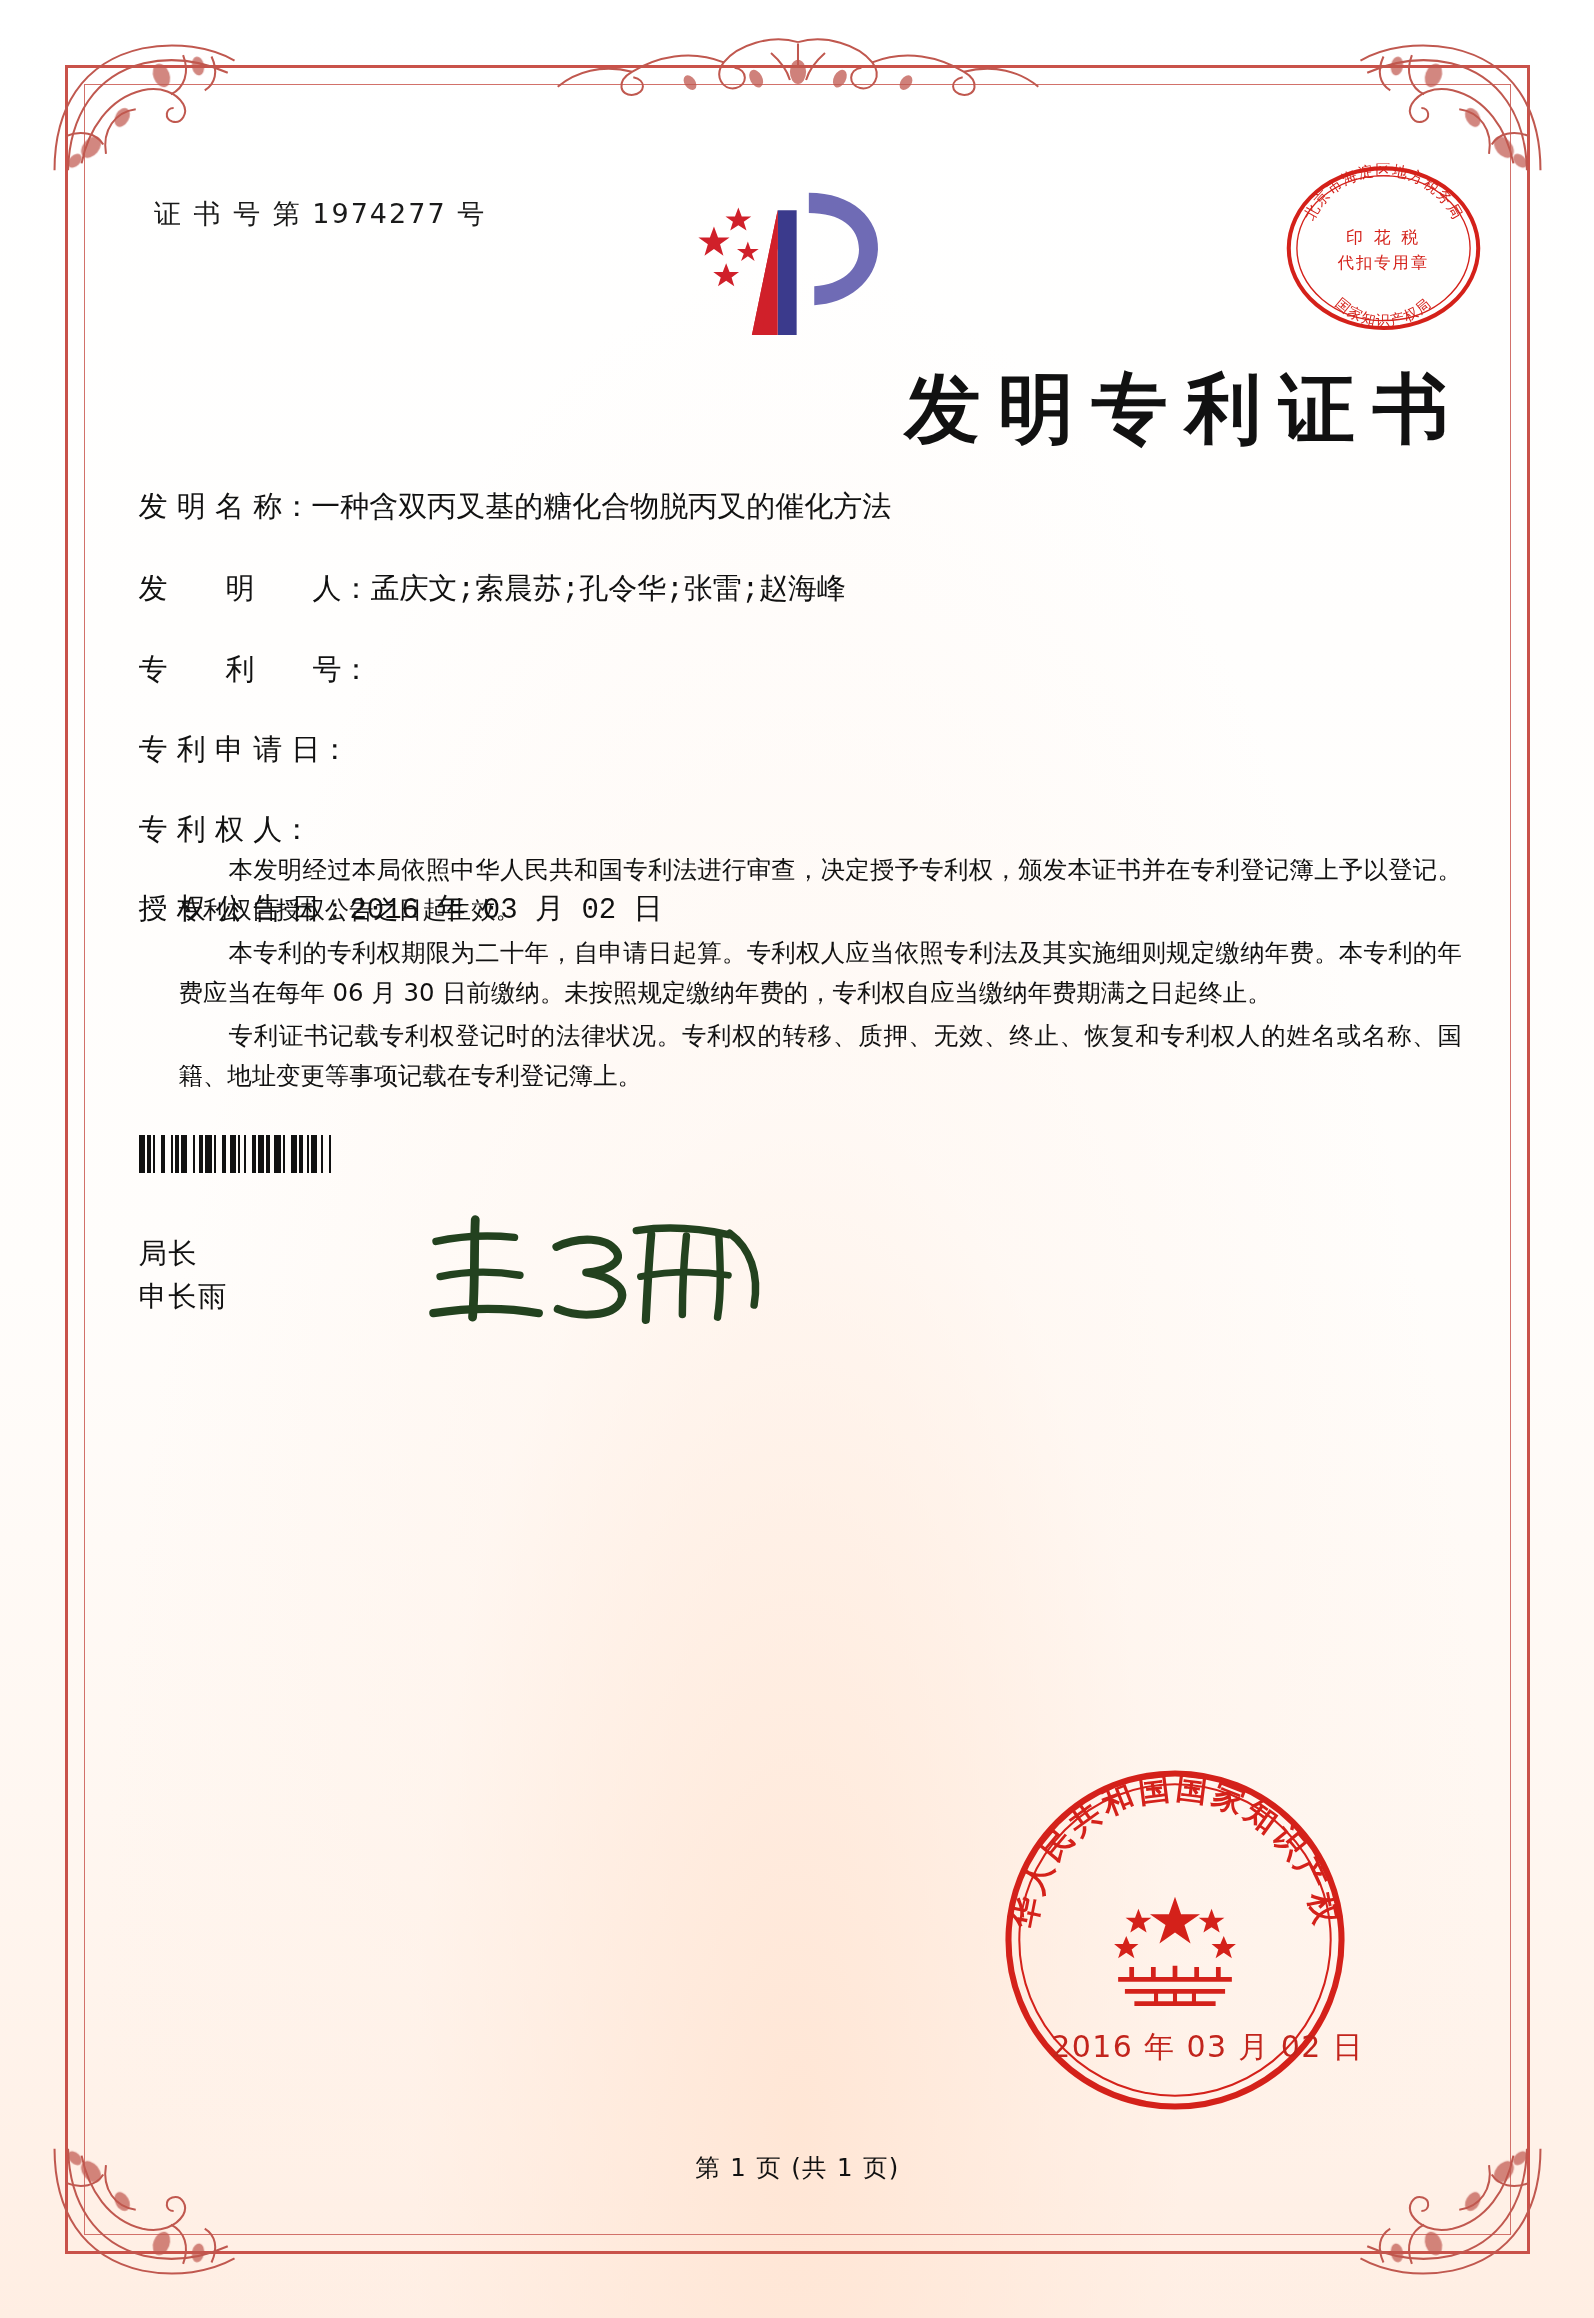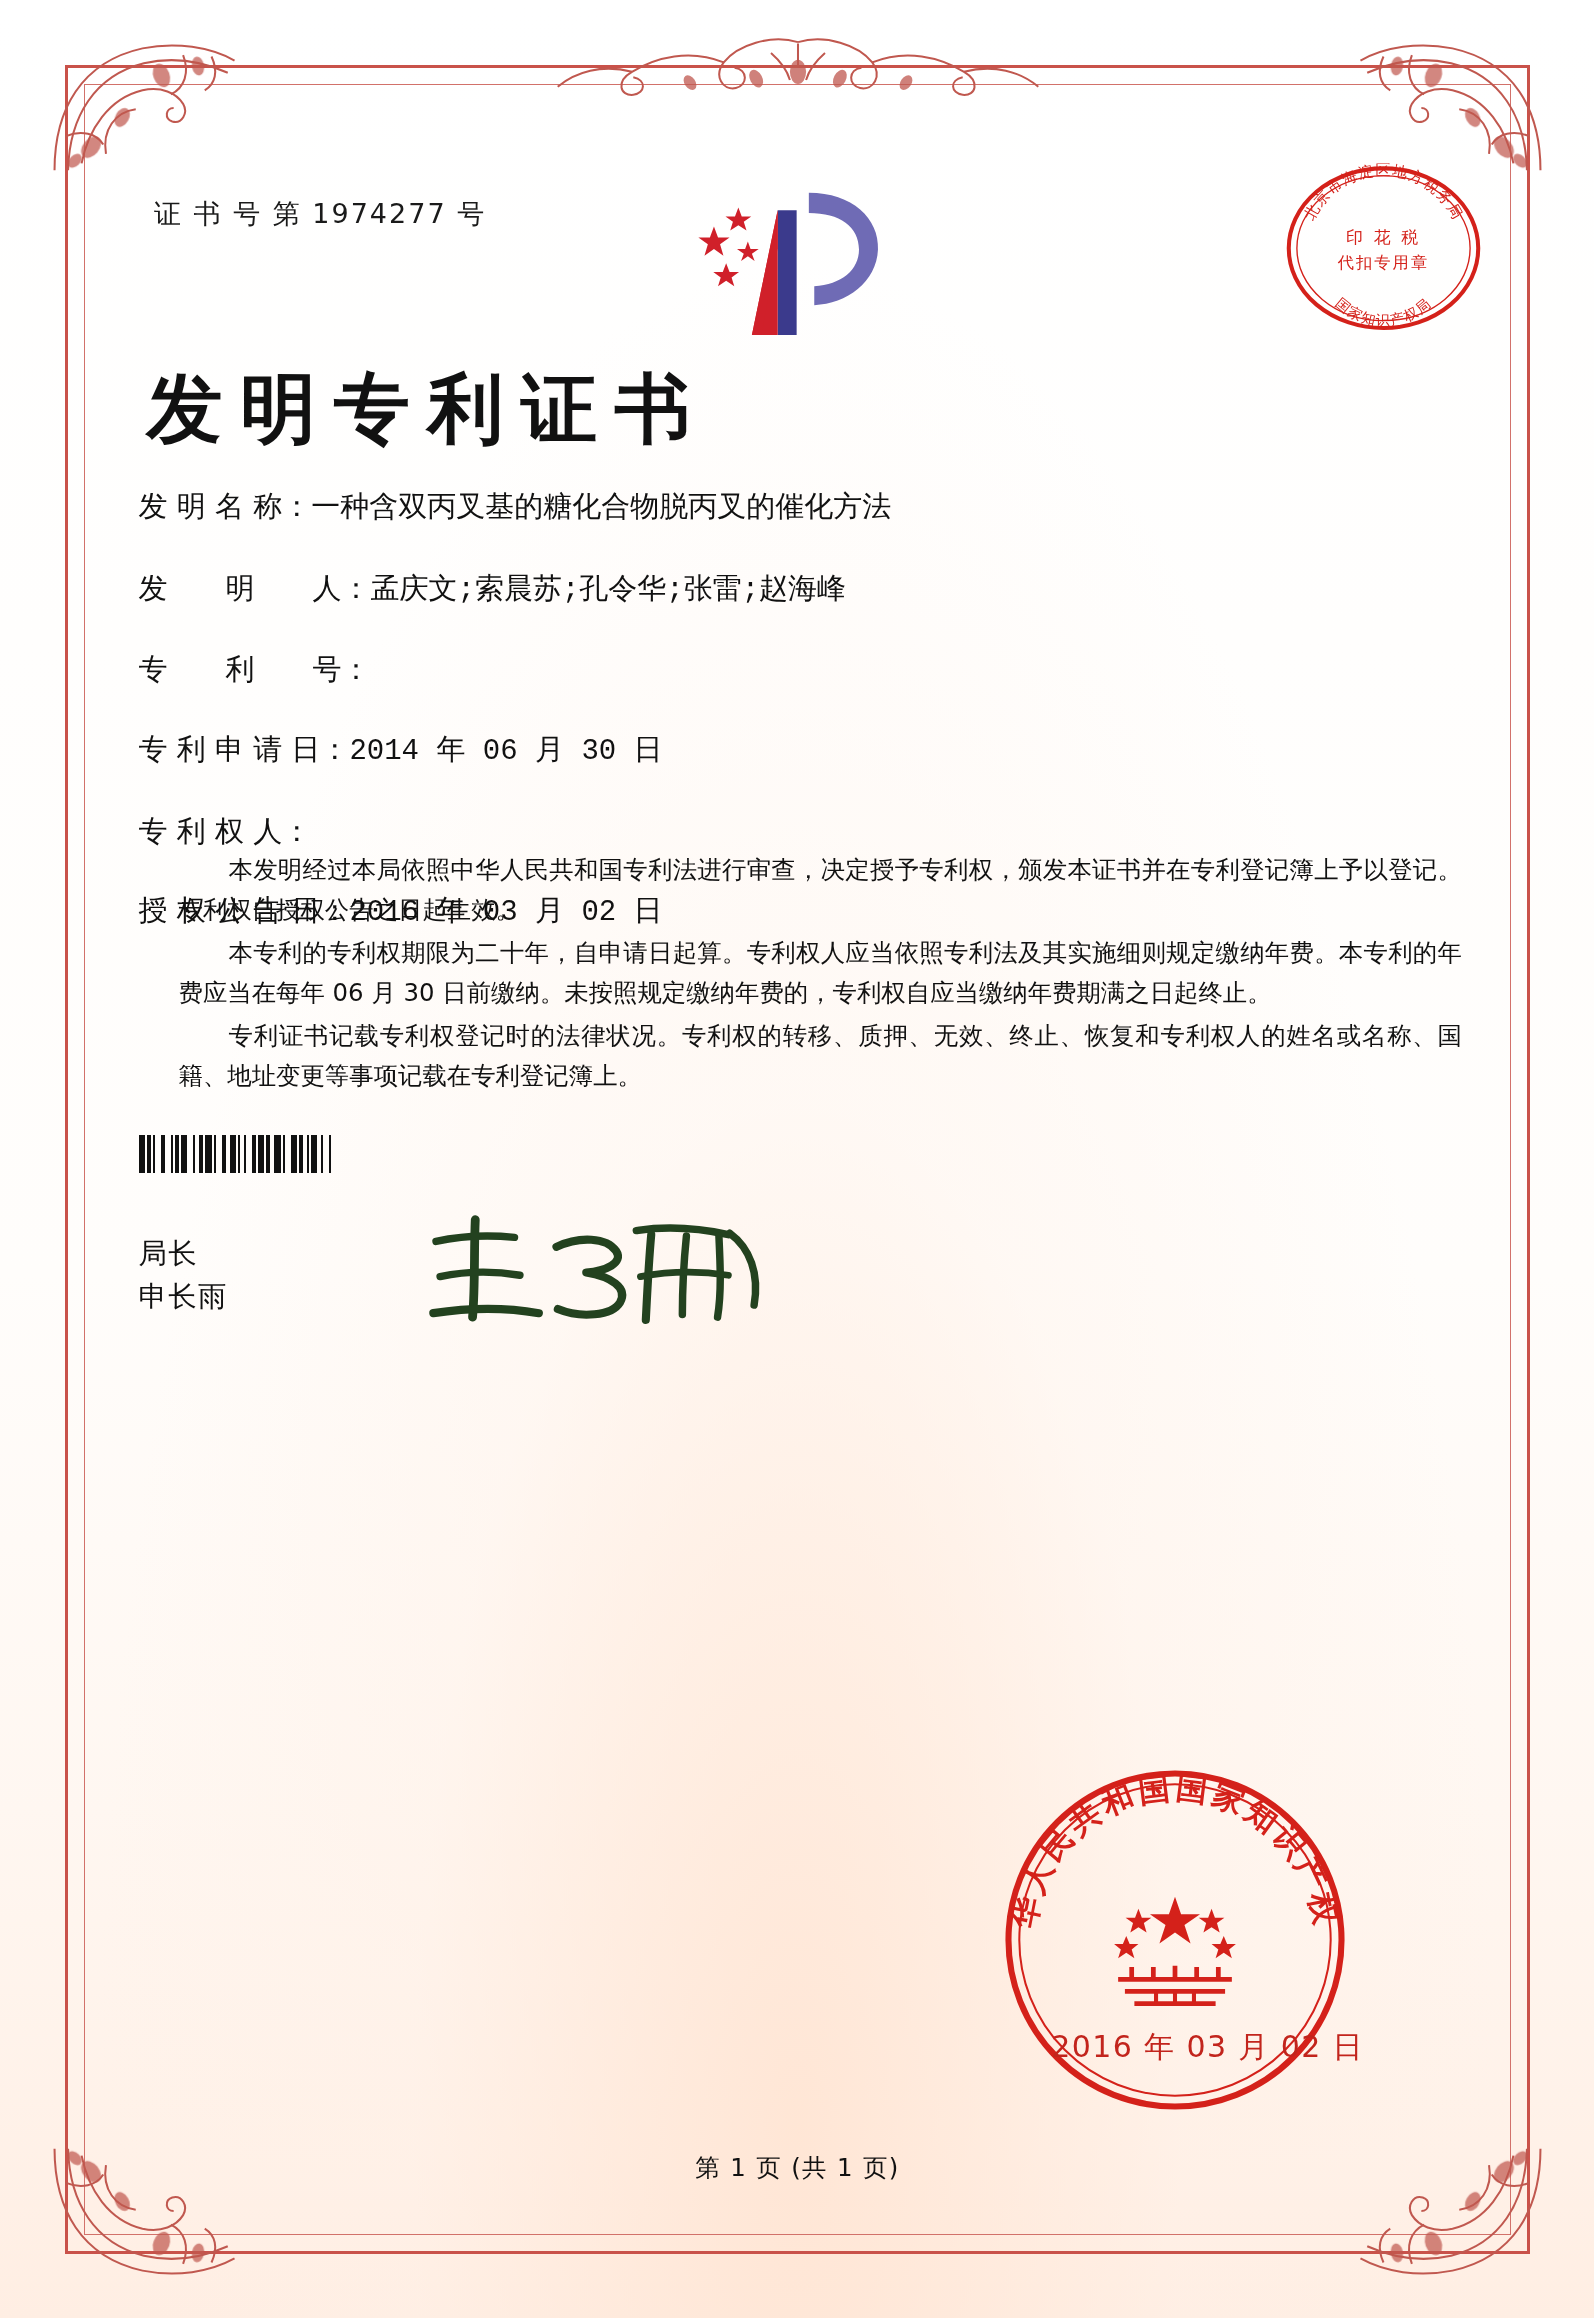--- a/index.html
+++ b/index.html
@@ -81,21 +81,21 @@
     top: 34px;
     transform: translateX(-50%);
     width: 244px;
     height: 163px;
   }
 
   .main-title {
     position: absolute;
     left: 0; right: 0;
     top: 210px;
-    text-align: left;
+    text-align: right;
     font-family: "DejaVu Serif", "Liberation Serif", serif;
     font-weight: bold;
     font-size: 76px;
     letter-spacing: 17.6px;
     color: #111111;
     text-indent: 17.6px;
   }
 
   
   .tax-stamp {
@@ -363,21 +363,20 @@
       </div>
       <div class="field-row">
         <span class="field-label">发　　明　　人：</span>
         <span class="field-value">孟庆文;索晨苏;孔令华;张雷;赵海峰</span>
       </div>
       <div class="field-row">
         <span class="field-label">专　　利　　号：</span>
       </div>
       <div class="field-row">
         <span class="field-label">专 利 申 请 日：</span>
-        <span class="field-value">2014 年 06 月 30 日</span>
       </div>
       <div class="field-row">
         <span class="field-label">专 利 权 人：</span>
       </div>
       <div class="field-row">
         <span class="field-label">授 权 公 告 日：</span>
         <span class="field-value">2016 年 03 月 02 日</span>
       </div>
     </div>
 

